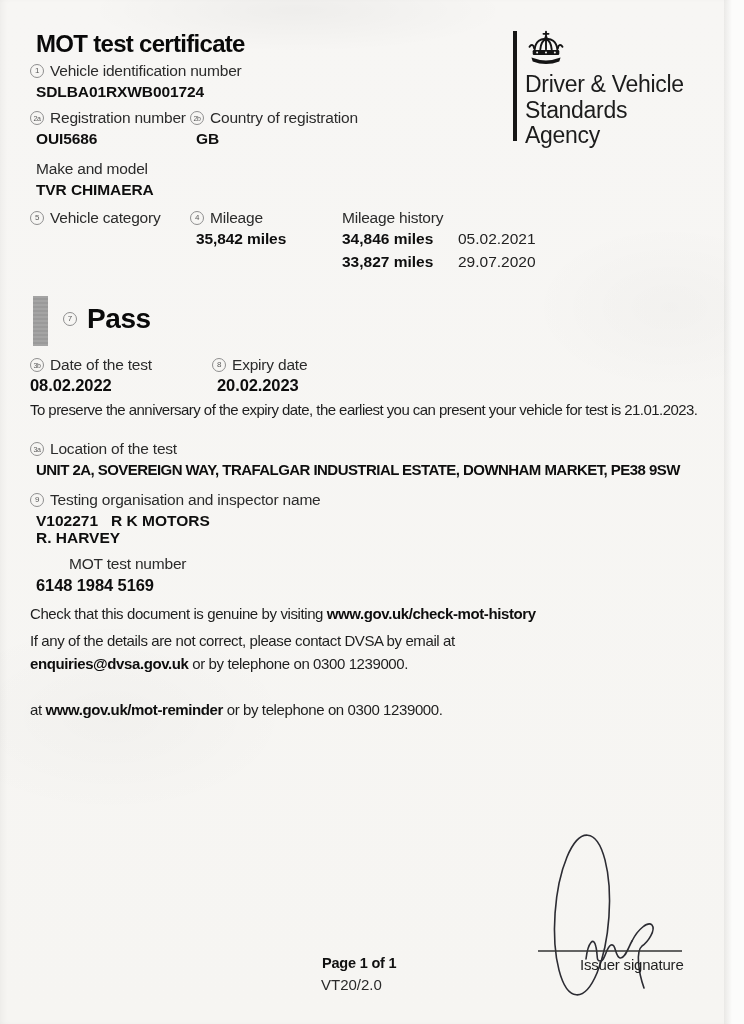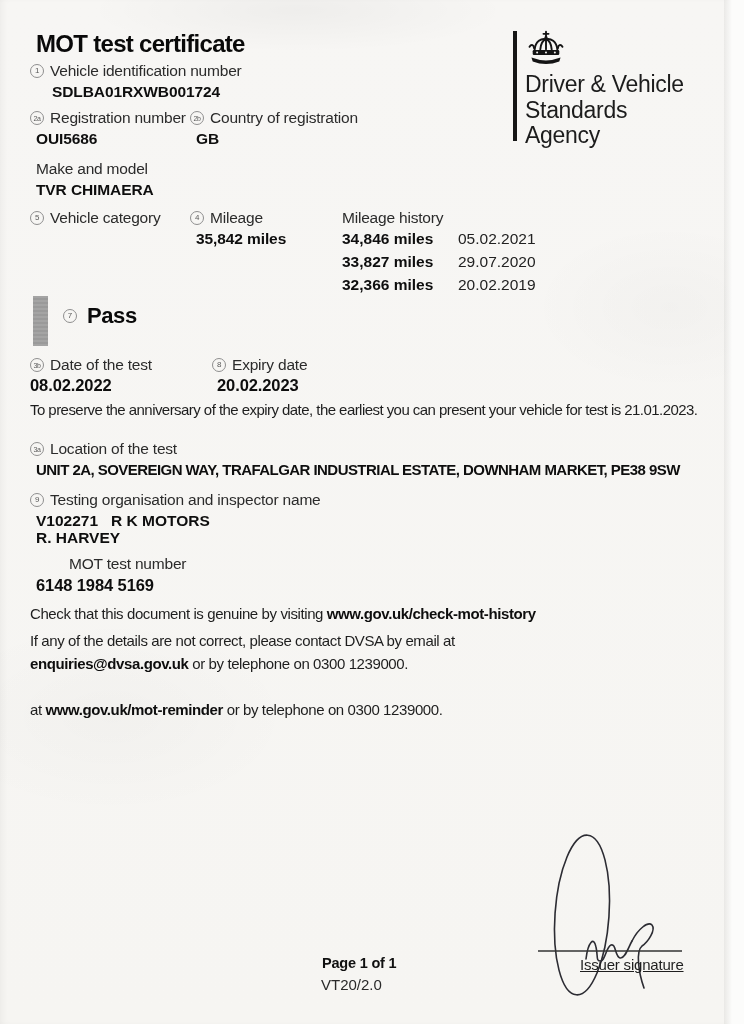--- a/index.html
+++ b/index.html
@@ -24,34 +24,34 @@
   .abs{position:absolute;}
   .label-row{display:flex;align-items:center;gap:6px;font-size:15.5px;color:#2b2b2b;letter-spacing:-0.2px;white-space:nowrap;}
   .cnum{
     display:inline-flex;align-items:center;justify-content:center;
     width:14px;height:14px;min-width:14px;border:1px solid #8f8f8f;border-radius:50%;
     font-size:8px;color:#5a5a5a;box-sizing:border-box;background:transparent;line-height:1;
   }
   .cnum.two{font-size:7px;letter-spacing:-0.5px;}
   .value{font-weight:bold;font-size:15.5px;color:#0e0e0e;letter-spacing:-0.1px;white-space:nowrap;}
   .title{font-size:24px;font-weight:bold;color:#090909;letter-spacing:-0.7px;white-space:nowrap;}
-  .pass-text{font-size:22px;font-weight:bold;color:#0a0a0a;letter-spacing:-0.4px;}
+  .pass-text{font-size:28px;font-weight:bold;color:#0a0a0a;letter-spacing:-0.4px;}
   .gray-bar{
     position:absolute;left:33px;top:296px;width:15px;height:50px;
     background:repeating-linear-gradient(0deg,#9d9d9d 0 2px,#929292 2px 4px);
     opacity:0.92;
   }
   .para{font-size:15px;color:#1e1e1e;letter-spacing:-0.55px;line-height:20px;}
   .b{font-weight:bold;color:#0e0e0e;}
   .logo-bar{position:absolute;left:513px;top:31px;width:4px;height:110px;background:#161616;}
   .logo-text{position:absolute;left:525px;top:72px;font-size:23px;line-height:25.5px;color:#1c1c1c;letter-spacing:-0.3px;}
   .note{font-size:15px;letter-spacing:-0.4px;line-height:23px;color:#1e1e1e;white-space:nowrap;}
   .footer-page{font-size:14.5px;font-weight:bold;color:#101010;letter-spacing:-0.2px;}
   .footer-form{font-size:15px;color:#2a2a2a;}
-  .sig-label{font-size:15px;color:#1f1f1f;letter-spacing:-0.2px;text-decoration:underline;}
+  .sig-label{font-size:15px;color:#1f1f1f;letter-spacing:-0.2px;}
   .org-value{font-weight:bold;font-size:15.5px;color:#0e0e0e;white-space:pre;line-height:17px;}
   .loc-value{font-weight:bold;font-size:15px;color:#0e0e0e;letter-spacing:-0.55px;white-space:nowrap;}
   .mh-row{display:flex;width:280px;}
   .mh-row .m{flex:0 0 116px;font-weight:bold;font-size:15.5px;color:#0e0e0e;white-space:nowrap;}
   .mh-row .d{font-size:15.5px;color:#222;white-space:nowrap;}
 </style>
 </head>
 <body>
 
 <div class="paper">
@@ -81,21 +81,21 @@
       <div>Driver &amp; Vehicle</div>
       <div>Standards</div>
       <div>Agency</div>
     </div>
   </div>
 
   <div class="abs label-row" style="left:30px;top:62px;">
     <span class="cnum">1</span>
     <span>Vehicle identification number</span>
   </div>
-  <div class="abs value" style="left:52px;top:83px;">SDLBA01RXWB001724</div>
+  <div class="abs value" style="left:36px;top:83px;">SDLBA01RXWB001724</div>
 
   <div class="abs label-row" style="left:30px;top:109px;">
     <span class="cnum two">2a</span>
     <span>Registration number</span>
   </div>
   <div class="abs value" style="left:36px;top:130px;">OUI5686</div>
 
   <div class="abs label-row" style="left:190px;top:109px;">
     <span class="cnum two">2b</span>
     <span>Country of registration</span>
@@ -121,24 +121,20 @@
   <div class="abs label-row" style="left:342px;top:209px;">
     <span>Mileage history</span>
   </div>
   <div class="abs mh-row" style="left:342px;top:230px;">
     <span class="m">34,846 miles</span>
     <span class="d">05.02.2021</span>
   </div>
   <div class="abs mh-row" style="left:342px;top:253px;">
     <span class="m">33,827 miles</span>
     <span class="d">29.07.2020</span>
-  </div>
-  <div class="abs mh-row" style="left:342px;top:276px;">
-    <span class="m">32,366 miles</span>
-    <span class="d">20.02.2019</span>
   </div>
 
   <div class="gray-bar"></div>
   <div class="abs" style="left:63px;top:303px;display:flex;align-items:center;gap:10px;">
     <span class="cnum">7</span>
     <span class="pass-text">Pass</span>
   </div>
 
   <div class="abs label-row" style="left:30px;top:356px;">
     <span class="cnum two">3b</span>

